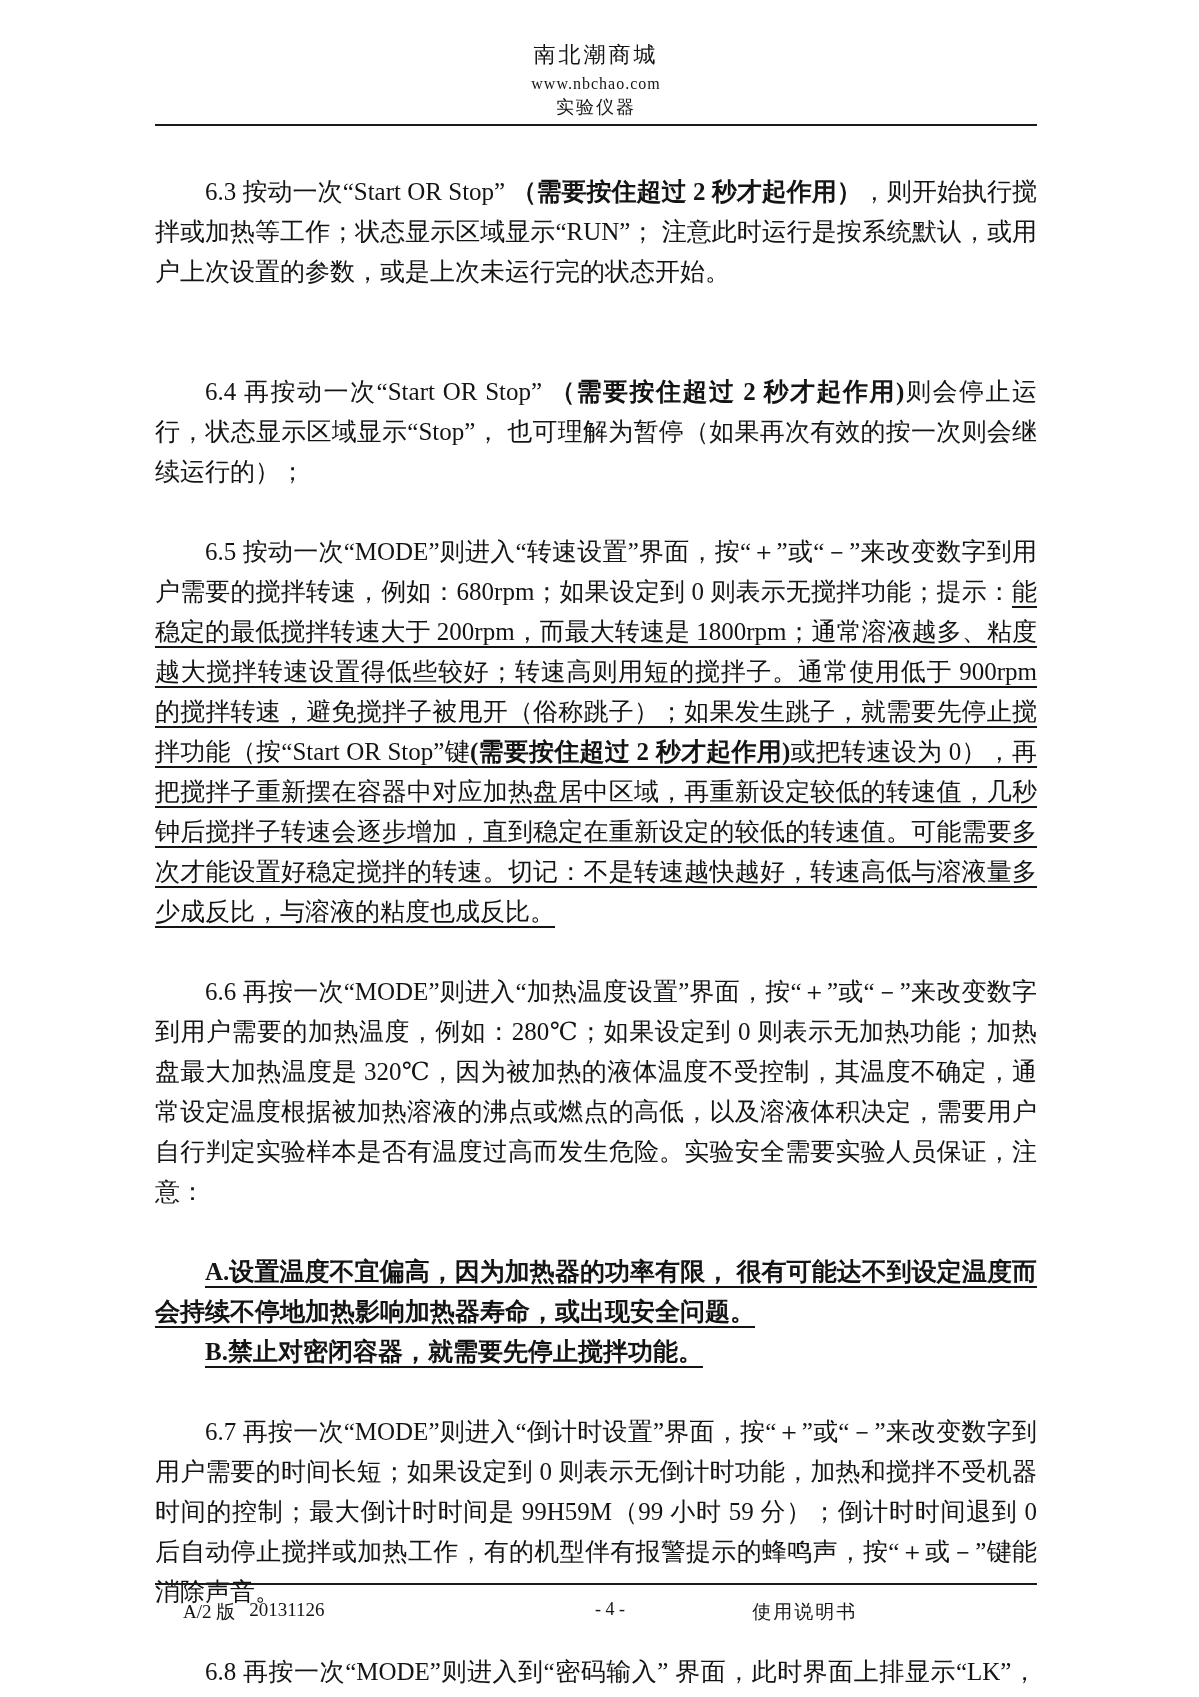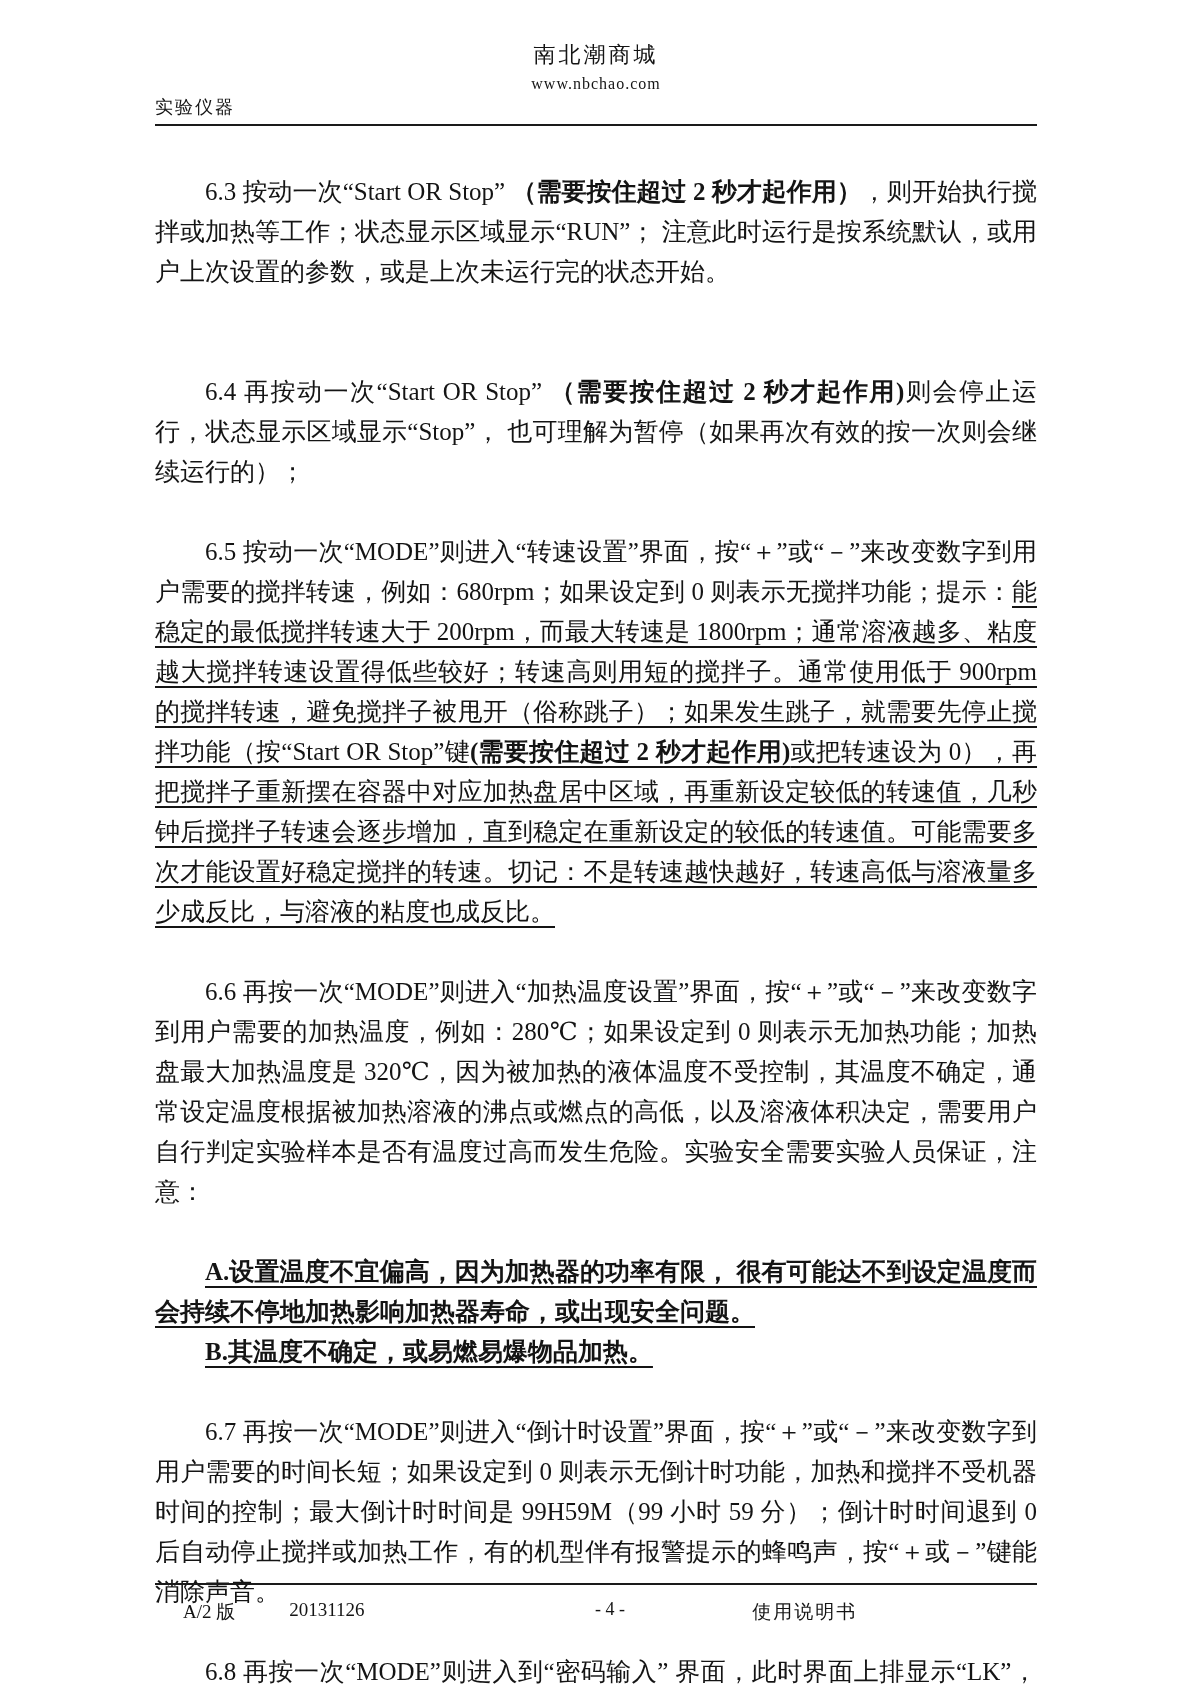--- a/index.html
+++ b/index.html
@@ -12,21 +12,21 @@
     position: relative;
     font-family: "Liberation Serif", "DejaVu Serif", serif;
     color: #141414;
     padding: 40px 162px 0 155px;
     overflow: hidden;
   }
   
   .header { text-align: center; }
   .site-name { font-size: 22px; letter-spacing: 3px; }
   .site-url { font-size: 16px; margin-top: 5px; letter-spacing: 1px; }
-  .category { text-align: left; font-size: 18px; margin-top: 2px; letter-spacing: 2px; }
+  .category { text-align: center; font-size: 18px; margin-top: 2px; letter-spacing: 2px; }
   .header-rule { border-bottom: 2px solid #1a1a1a; margin-top: 5px; }
   
   .content { margin-top: 46px; }
   p.para {
     font-size: 25px;
     line-height: 40px;
     text-align: justify;
     text-indent: 2em;
     margin-bottom: 40px;
     word-break: break-all;
@@ -41,21 +41,21 @@
     left: 155px;
     right: 162px;
     bottom: 72px;
   }
   .footer-rule { border-top: 2.5px solid #1a1a1a; }
   .footer-row {
     display: flex;
     margin-top: 14px;
     font-size: 19px;
   }
-  .footer-left { flex: 1; display: flex; gap: 54px; padding-left: 28px; }
+  .footer-left { flex: 1; display: flex; gap: 14px; padding-left: 28px; }
   .footer-center { flex: 1; text-align: center; font-size: 18px; }
   .footer-right { flex: 1; text-align: left; letter-spacing: 2px; }
 </style>
 </head>
 <body>
 
 <div class="page">
 
   <header class="header">
     <div class="site-name">南北潮商城</div>
@@ -63,21 +63,21 @@
     <div class="category">实验仪器</div>
     <div class="header-rule"></div>
   </header>
 
   <main class="content">
     <p class="para gap-xl"><span>6.3 按动一次“Start OR Stop” </span><span class="b">（需要按住超过 2 秒才起作用）</span><span>，则开始执行搅拌或加热等工作；状态显示区域显示“RUN”； 注意此时运行是按系统默认，或用户上次设置的参数，或是上次未运行完的状态开始。</span></p>
     <p class="para"><span>6.4 再按动一次“Start OR Stop”  </span><span class="b">（需要按住超过 2 秒才起作用)</span><span>则会停止运行，状态显示区域显示“Stop”， 也可理解为暂停（如果再次有效的按一次则会继续运行的）；</span></p>
     <p class="para"><span>6.5 按动一次“MODE”则进入“转速设置”界面，按“＋”或“－”来改变数字到用户需要的搅拌转速，例如：680rpm；如果设定到 0 则表示无搅拌功能；提示：</span><span class="u">能稳定的最低搅拌转速大于 200rpm，而最大转速是 1800rpm；通常溶液越多、粘度越大搅拌转速设置得低些较好；转速高则用短的搅拌子。通常使用低于 900rpm 的搅拌转速，避免搅拌子被甩开（俗称跳子）；如果发生跳子，就需要先停止搅拌功能（按“Start OR Stop”键</span><span class="b u">(需要按住超过 2 秒才起作用)</span><span class="u">或把转速设为 0），再把搅拌子重新摆在容器中对应加热盘居中区域，再重新设定较低的转速值，几秒钟后搅拌子转速会逐步增加，直到稳定在重新设定的较低的转速值。可能需要多次才能设置好稳定搅拌的转速。切记：不是转速越快越好，转速高低与溶液量多少成反比，与溶液的粘度也成反比。</span></p>
     <p class="para"><span>6.6 再按一次“MODE”则进入“加热温度设置”界面，按“＋”或“－”来改变数字到用户需要的加热温度，例如：280℃；如果设定到 0 则表示无加热功能；加热盘最大加热温度是 320℃，因为被加热的液体温度不受控制，其温度不确定，通常设定温度根据被加热溶液的沸点或燃点的高低，以及溶液体积决定，需要用户自行判定实验样本是否有温度过高而发生危险。实验安全需要实验人员保证，注意：</span></p>
     <p class="para tight"><span class="b u">A.设置温度不宜偏高，因为加热器的功率有限， 很有可能达不到设定温度而会持续不停地加热影响加热器寿命，或出现安全问题。</span></p>
-    <p class="para"><span class="b u">B.其温度不确定，或易燃易爆物品加热。</span></p>
+    <p class="para"><span class="b u">B.禁止对密闭容器，就需要先停止搅拌功能。</span></p>
     <p class="para"><span>6.7 再按一次“MODE”则进入“倒计时设置”界面，按“＋”或“－”来改变数字到用户需要的时间长短；如果设定到 0 则表示无倒计时功能，加热和搅拌不受机器时间的控制；最大倒计时时间是 99H59M（99 小时 59 分）；倒计时时间退到 0 后自动停止搅拌或加热工作，有的机型伴有报警提示的蜂鸣声，按“＋或－”键能消除声音。</span></p>
     <p class="para"><span>6.8 再按一次“MODE”则进入到“密码输入” 界面，此时界面上排显示“LK”，下排显示数字“0”，等待用户输入对应的密码数字；如果输入了正确的密码值后，再长按超过 4 秒钟的“MODE”键，则会跳转到机器系统内的对应参数的设置界面，设置完后，长按“MODE”键则跳回主界面；一般用户不允许进入此参数设置界面！</span></p>
   </main>
 
   <footer class="footer">
     <div class="footer-rule"></div>
     <div class="footer-row">
       <div class="footer-left">
         <span>A/2 版</span>
         <span>20131126</span>

